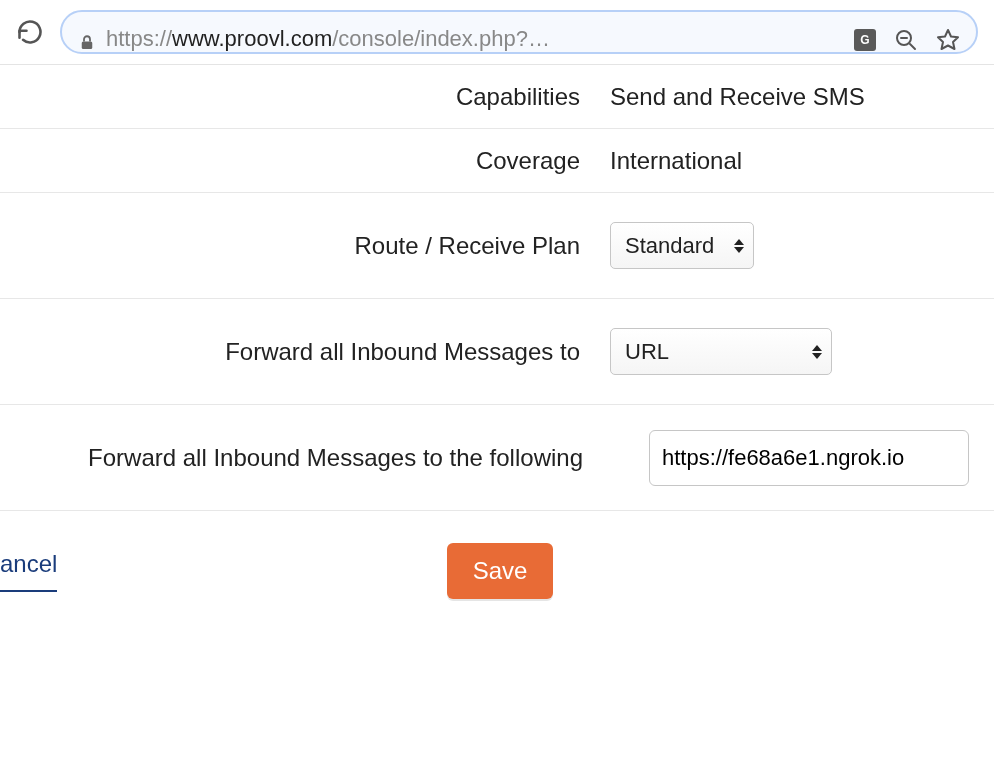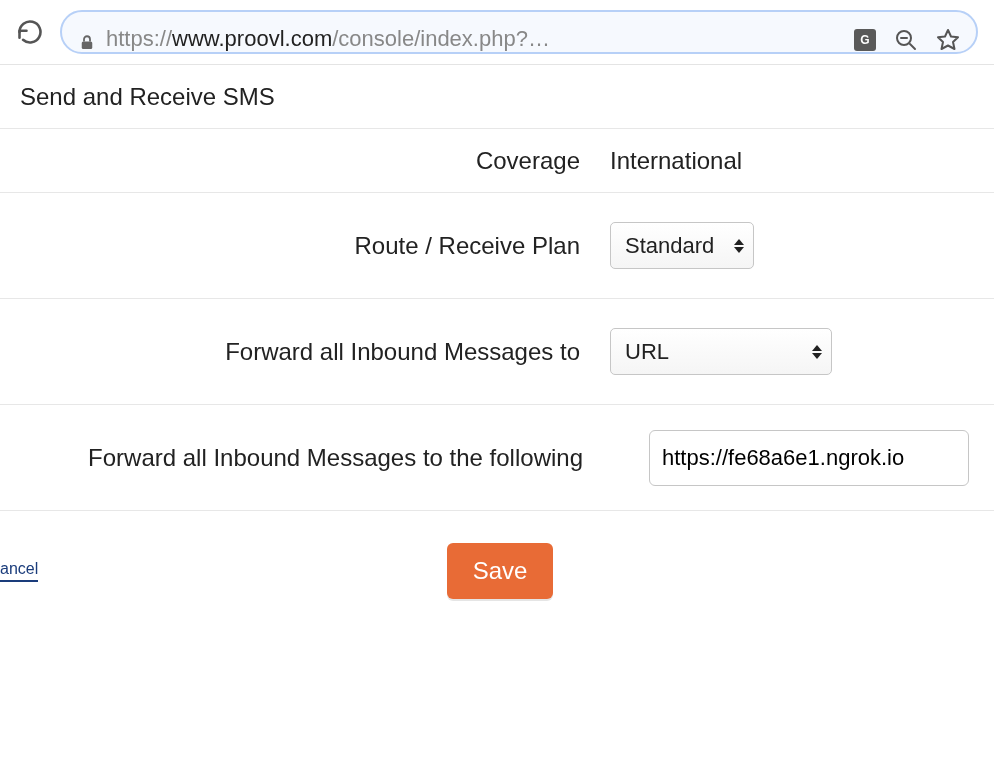--- a/index.html
+++ b/index.html
@@ -122,25 +122,25 @@
     .action-row {
       position: relative;
       height: 120px;
       display: flex;
       align-items: center;
       justify-content: center;
     }
     .cancel-link {
       position: absolute;
       left: 0;
-      font-size: 16px;
+      font-size: 24px;
       color: #1a3c7b;
       text-decoration: none;
       border-bottom: 2px solid #1a3c7b;
-      padding-bottom: 2px;
+      padding-bottom: 12px;
     }
     .save-button {
       background: #e86b36;
       color: #fff;
       font-size: 24px;
       border: none;
       border-radius: 6px;
       padding: 14px 26px;
       cursor: pointer;
       box-shadow: 0 2px 0 rgba(0,0,0,0.1);
@@ -183,20 +183,21 @@
           <polygon points="12 2 15 8.5 22 9.3 17 14 18.5 21 12 17.5 5.5 21 7 14 2 9.3 9 8.5 12 2"></polygon>
         </svg>
       </span>
     </div>
   </div>
 </div>
 
 <div class="form-area">
 
   <div class="form-row row-static">
+    <div class="form-label">Capabilities</div>
     <div class="form-value">Send and Receive SMS</div>
   </div>
 
   <div class="form-row row-static">
     <div class="form-label">Coverage</div>
     <div class="form-value">International</div>
   </div>
 
 
   <div class="form-row row-input">

